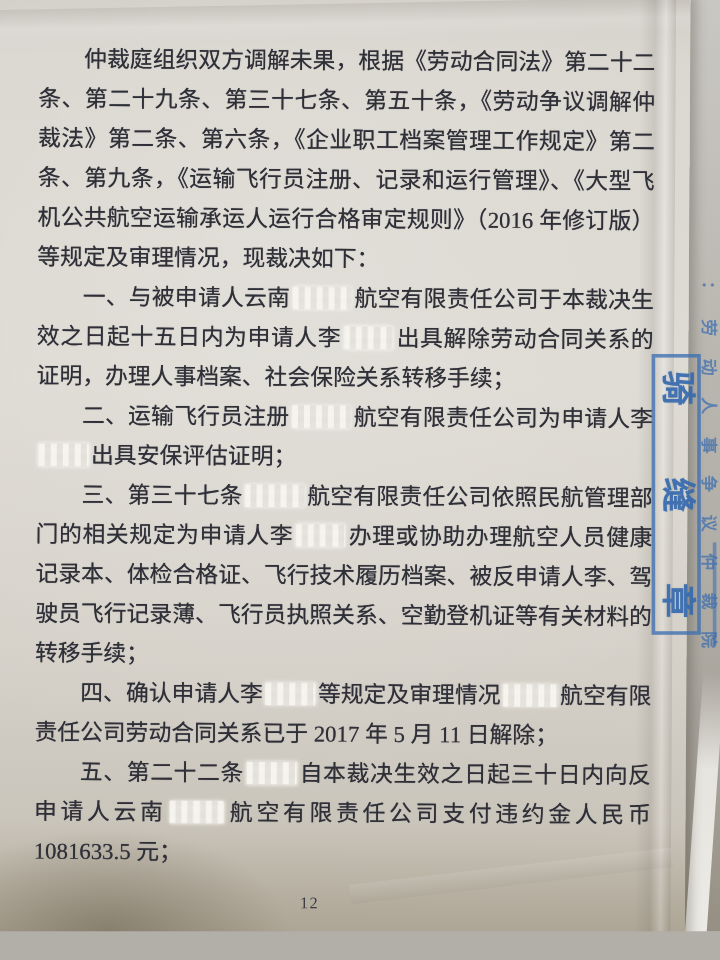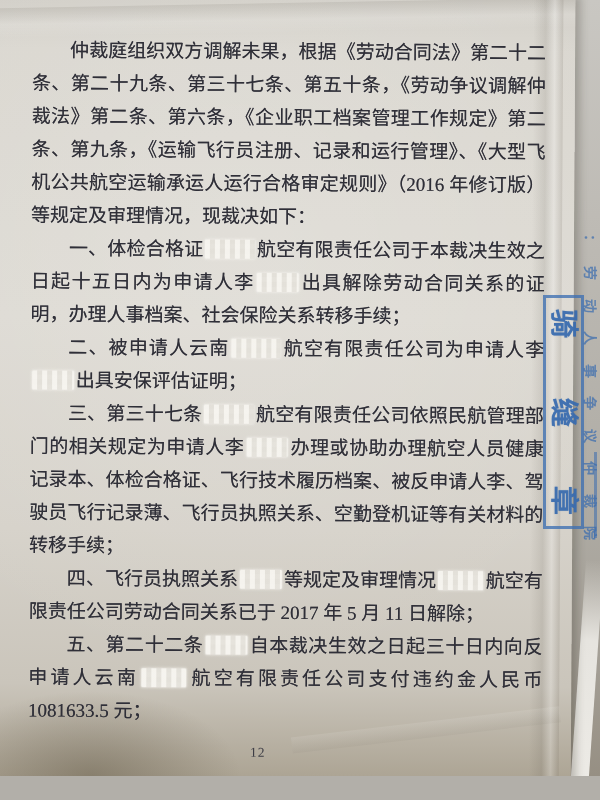--- a/index.html
+++ b/index.html
@@ -105,24 +105,24 @@
   <div class="under-sliver"></div>
 
   <div class="paper">
     <div class="crease-top"></div>
     <div class="fold-right"></div>
     <div class="crease-bottom"></div>
     <div class="corner-shadow"></div>
 
     <div class="text-block" id="paragraphs">
         <p><span>仲裁庭组织双方调解未果，根据《劳动合同法》第二十二条、第二十九条、第三十七条、第五十条，《劳动争议调解仲裁法》第二条、第六条，《企业职工档案管理工作规定》第二条、第九条，《运输飞行员注册、记录和运行管理》、《大型飞机公共航空运输承运人运行合格审定规则》（2016 年修订版）等规定及审理情况，现裁决如下：</span></p>
-        <p><span>一、体检合格证</span><span class="redact" style="width: 2.6em;"></span><span>航空有限责任公司于本裁决生效之日起十五日内为申请人李</span><span class="redact" style="width: 2.2em;"></span><span>出具解除劳动合同关系的证明，办理人事档案、社会保险关系转移手续；</span></p>
-        <p><span>二、被申请人云南</span><span class="redact" style="width: 2.6em;"></span><span>航空有限责任公司为申请人李</span><span class="redact" style="width: 2.2em;"></span><span>出具安保评估证明；</span></p>
+        <p><span>一、与被申请人云南</span><span class="redact" style="width: 2.6em;"></span><span>航空有限责任公司于本裁决生效之日起十五日内为申请人李</span><span class="redact" style="width: 2.2em;"></span><span>出具解除劳动合同关系的证明，办理人事档案、社会保险关系转移手续；</span></p>
+        <p><span>二、运输飞行员注册</span><span class="redact" style="width: 2.6em;"></span><span>航空有限责任公司为申请人李</span><span class="redact" style="width: 2.2em;"></span><span>出具安保评估证明；</span></p>
         <p><span>三、第三十七条</span><span class="redact" style="width: 2.6em;"></span><span>航空有限责任公司依照民航管理部门的相关规定为申请人李</span><span class="redact" style="width: 2.2em;"></span><span>办理或协助办理航空人员健康记录本、体检合格证、飞行技术履历档案、被反申请人李、驾驶员飞行记录薄、飞行员执照关系、空勤登机证等有关材料的转移手续；</span></p>
-        <p><span>四、飞行员执照关系</span><span class="redact" style="width: 2.2em;"></span><span>等规定及审理情况</span><span class="redact" style="width: 2.4em;"></span><span>航空有限责任公司劳动合同关系已于 2017 年 5 月 11 日解除；</span></p>
+        <p><span>四、确认申请人李</span><span class="redact" style="width: 2.2em;"></span><span>等规定及审理情况</span><span class="redact" style="width: 2.4em;"></span><span>航空有限责任公司劳动合同关系已于 2017 年 5 月 11 日解除；</span></p>
         <p><span>五、第二十二条</span><span class="redact" style="width: 2.2em;"></span><span>自本裁决生效之日起三十日内向反申请人云南</span><span class="redact" style="width: 2.4em;"></span><span>航空有限责任公司支付违约金人民币 1081633.5 元；</span></p>
       </div>
 
     <div class="page-number">12</div>
   </div>
 
   <div class="stamp" id="stamp">
       <span class="stamp-char">骑</span>
       <span class="stamp-char">缝</span>
       <span class="stamp-char">章</span>

